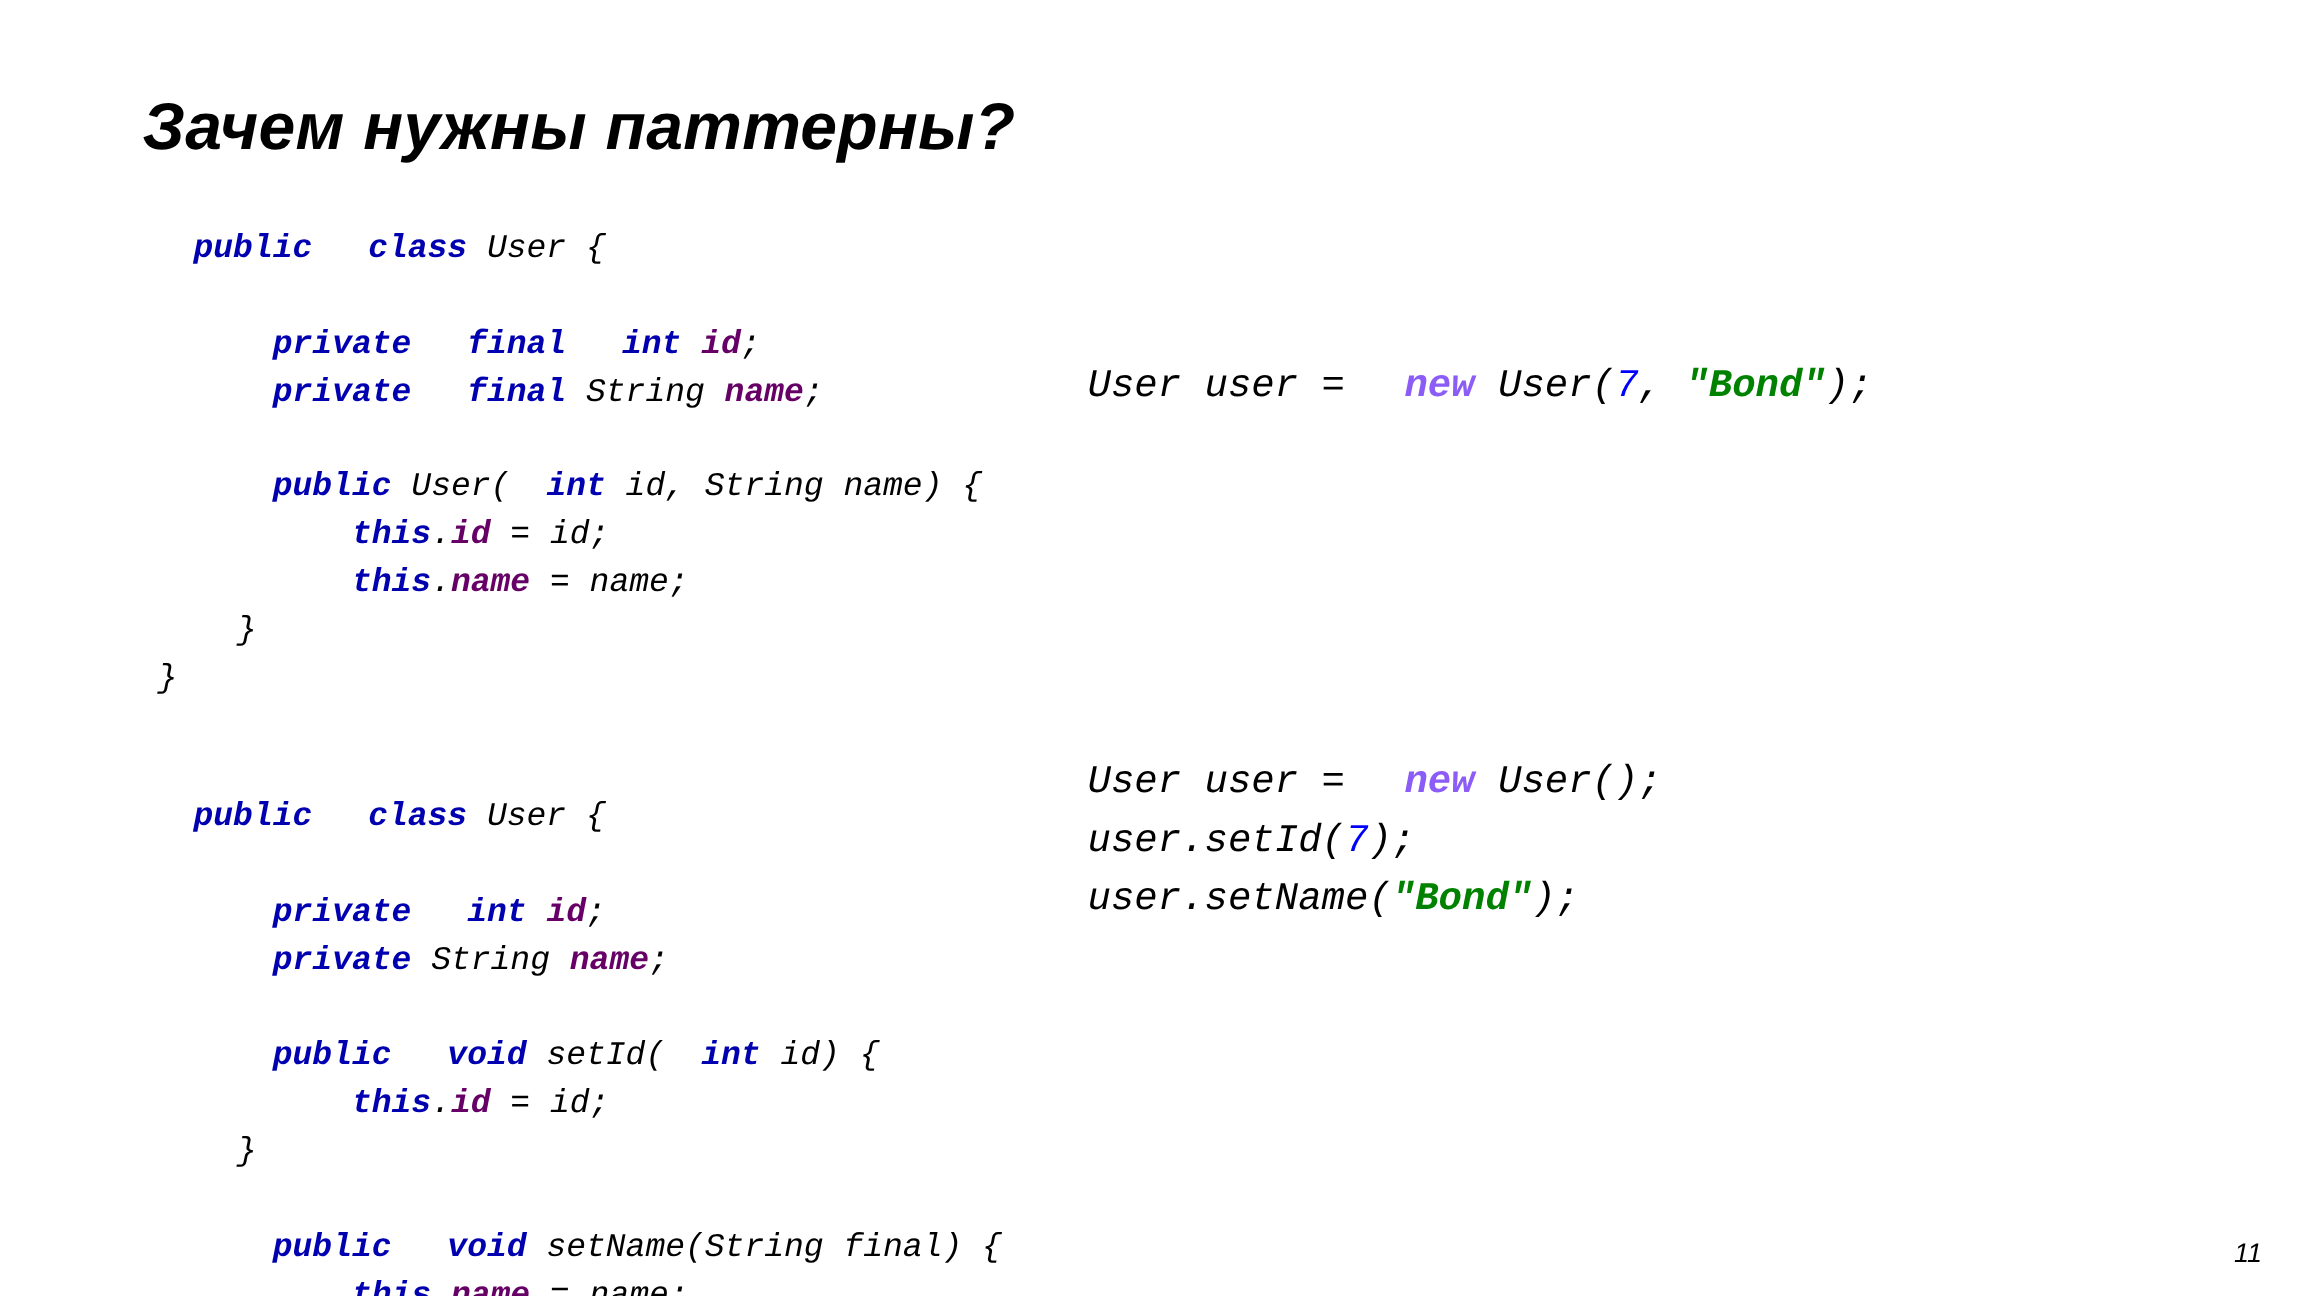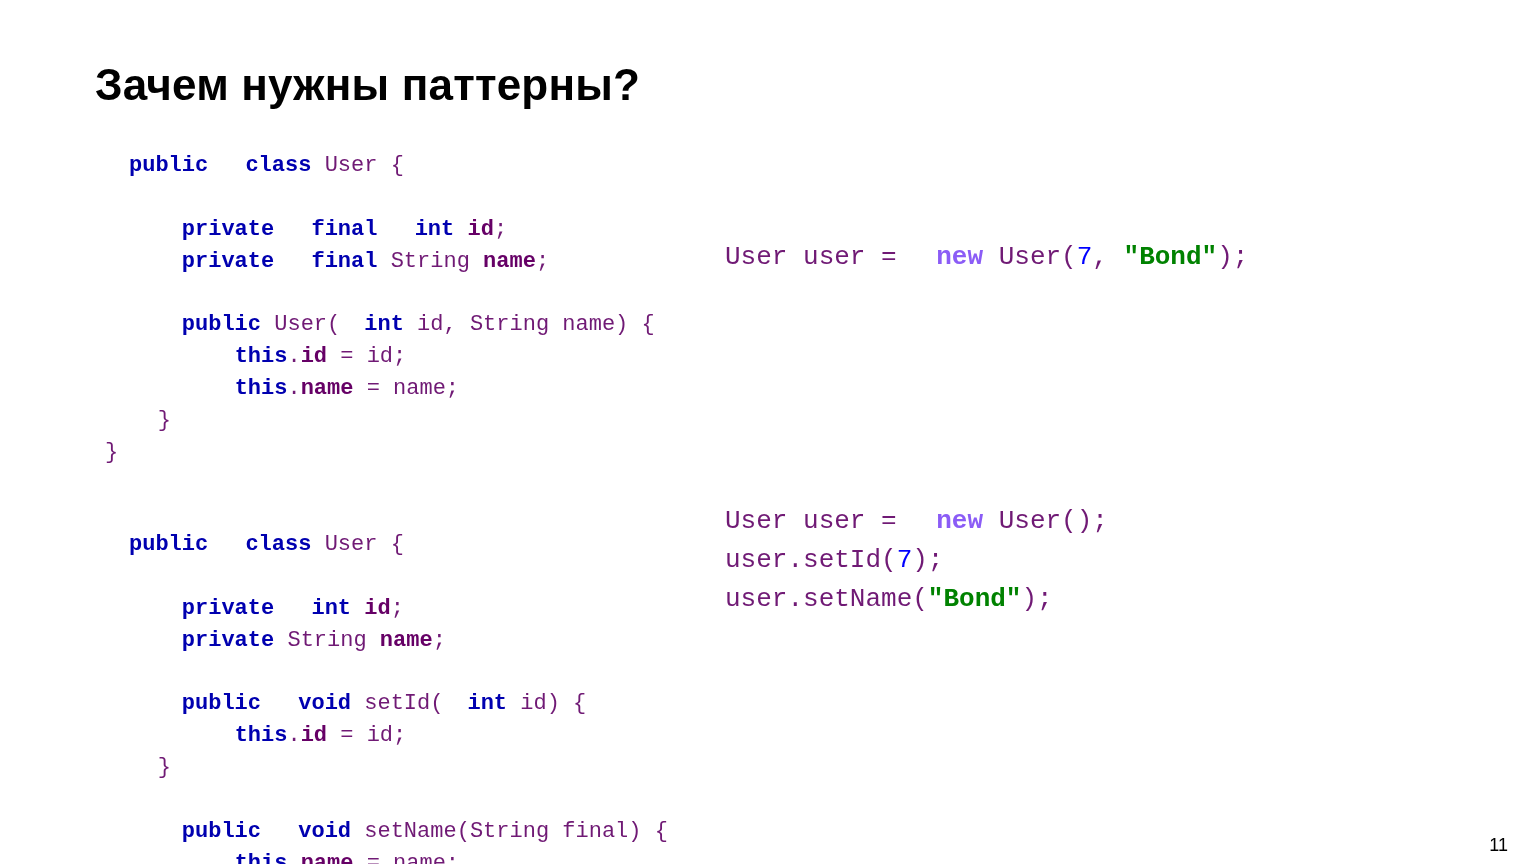--- a/index.html
+++ b/index.html
@@ -11,20 +11,21 @@
     font-family: "Helvetica Neue", Helvetica, Arial, sans-serif;
     color: #000;
     overflow: hidden;
   }
   .slide {
     position: relative;
     width: 100%;
     height: 100%;
     box-sizing: border-box;
     padding: 60px 95px 40px 95px;
+    font-style: italic;
   }
   .title {
     font-size: 44px;
     font-weight: 800;
     margin: 0 0 40px 0;
     letter-spacing: 0.2px;
   }
   .columns {
     display: flex;
     flex-direction: row;
@@ -48,31 +49,31 @@
   }
   pre.code-right {
     font-family: "Courier New", Courier, monospace;
     font-size: 26px;
     line-height: 1.5;
     margin: 0;
     white-space: pre;
   }
   .kw   { color: #0000b0; font-weight: bold; margin-left: 24px; }  
   .fld  { color: #660066; font-weight: bold; }  
-  .plain{ color: #701a75; font-weight: normal; }
+  .plain{ color: #000000; font-weight: normal; }
   .plainb{ color: #8b5cf6; font-weight: bold; }
   .num  { color: #0000ff; font-weight: normal; }
   .str  { color: #008200; font-weight: bold; }
   .block1-spacer { height: 60px; }
   .right-spacer-top { height: 88px; }
   .right-spacer-mid { height: 225px; }
   .page-number {
     position: absolute;
     right: 28px;
-    bottom: 8px;
+    bottom: 18px;
     font-size: 18px;
     color: #000;
   }
 </style>
 </head>
 <body>
 
 <div class="slide">
 
   <h1 class="title">Зачем нужны паттерны?</h1>

